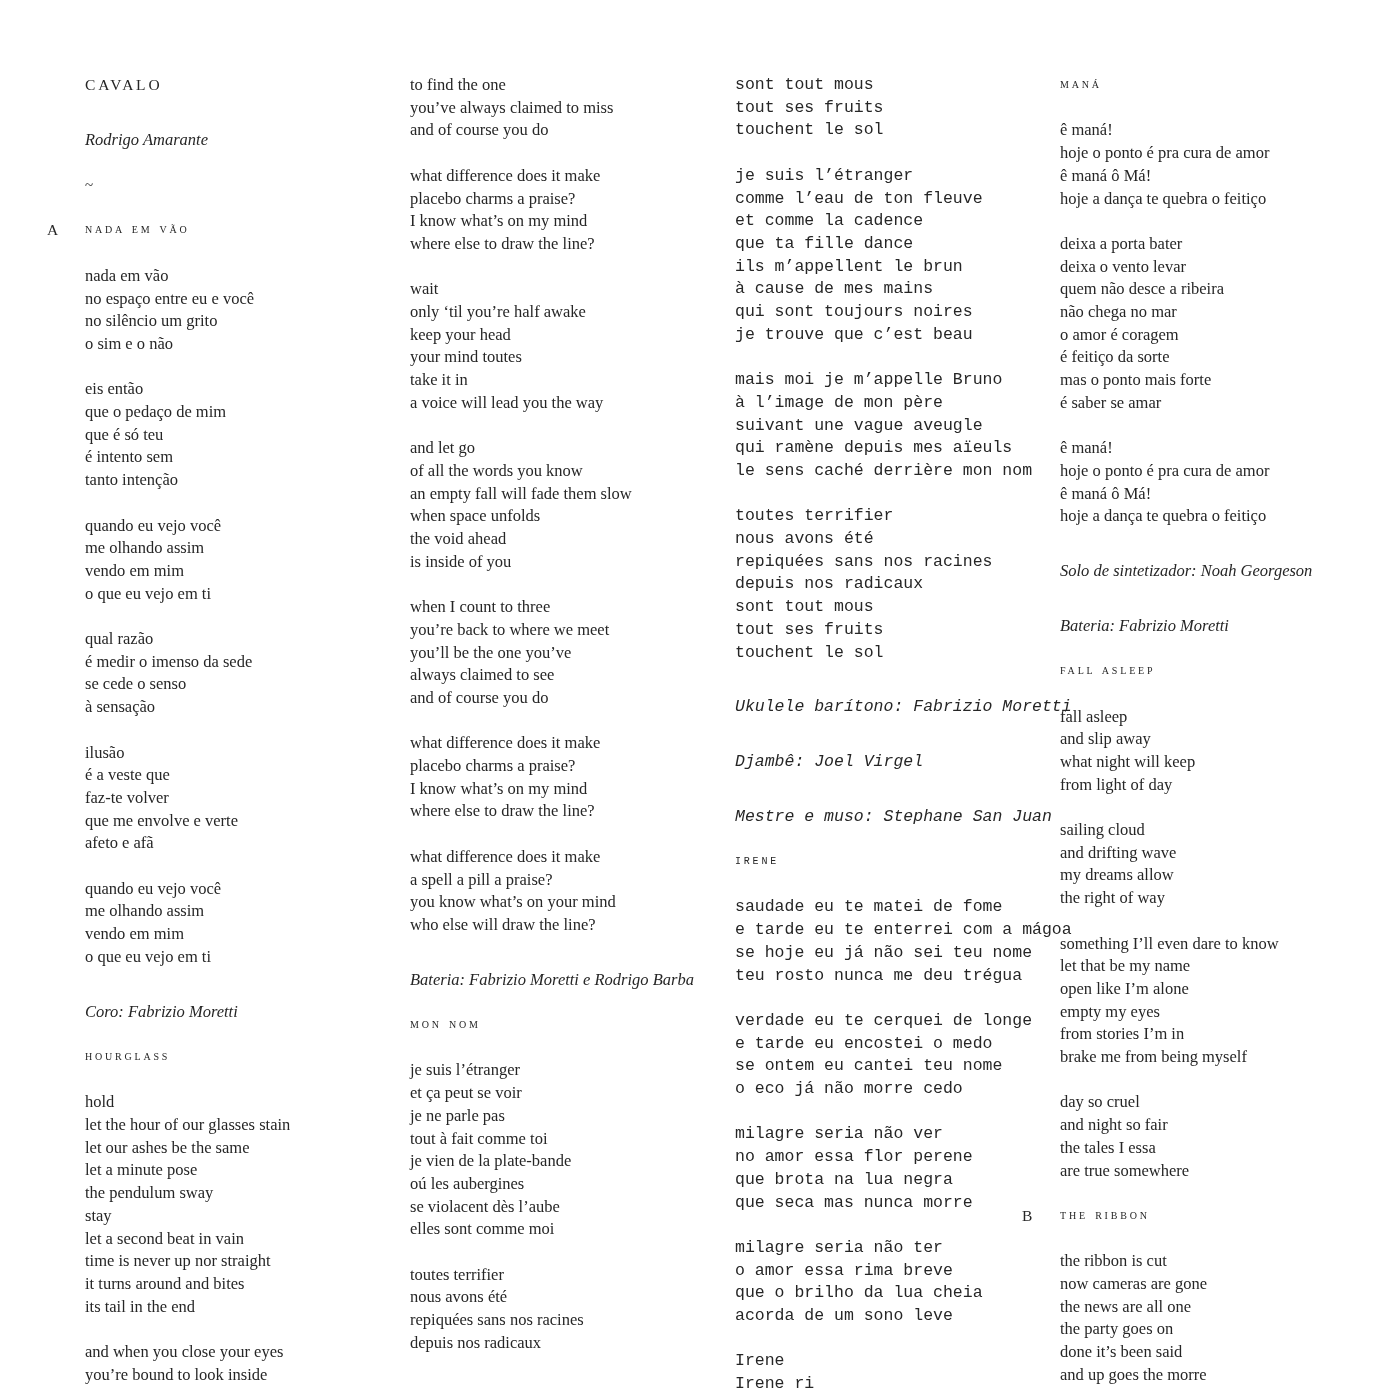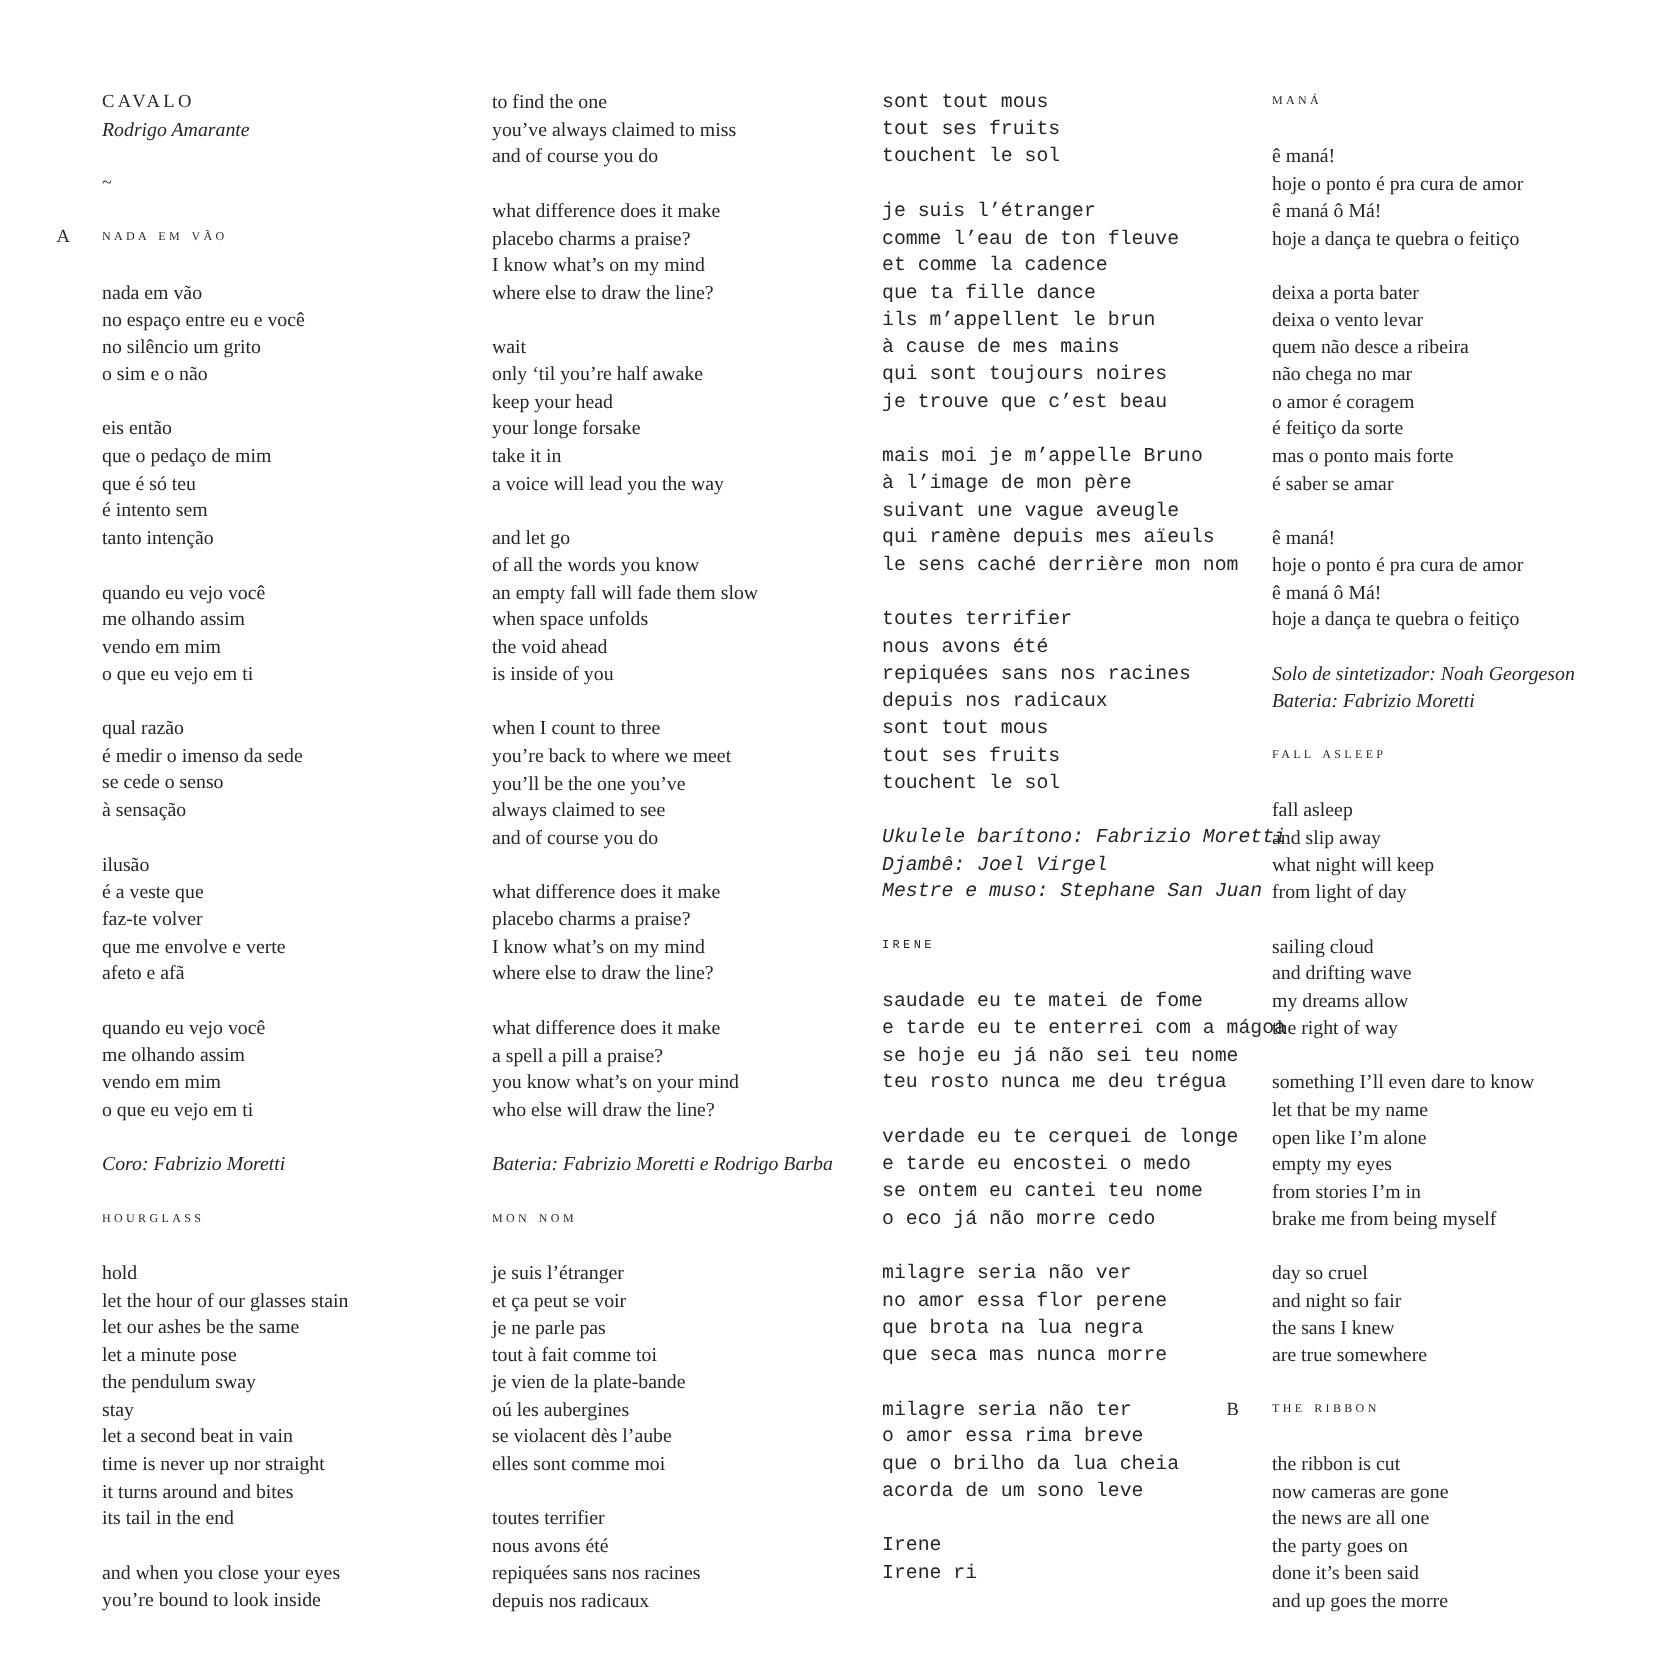--- a/index.html
+++ b/index.html
@@ -40,20 +40,21 @@
     word-spacing: 2px;
   }
   .block-header .line {
     font-size: 10px;
     letter-spacing: 2.8px;
     word-spacing: 2px;
   }
   .block-artist .line,
   .block-credit .line {
     font-style: italic;
+    margin-top: 32px;
   }
   .block-tilde .line {
     font-size: 15px;
   }
   .side-marker {
     position: absolute;
     left: -38px;
     top: 0;
     font-size: 15.5px;
     letter-spacing: 0;
@@ -150,21 +151,21 @@
         <div class="block block-stanza">
           <div class="line">what difference does it make</div>
           <div class="line">placebo charms a praise?</div>
           <div class="line">I know what’s on my mind</div>
           <div class="line">where else to draw the line?</div>
         </div>
         <div class="block block-stanza">
           <div class="line">wait</div>
           <div class="line">only ‘til you’re half awake</div>
           <div class="line">keep your head</div>
-          <div class="line">your longe forsake</div>
+          <div class="line">your mind toutes</div>
           <div class="line">take it in</div>
           <div class="line">a voice will lead you the way</div>
         </div>
         <div class="block block-stanza">
           <div class="line">and let go</div>
           <div class="line">of all the words you know</div>
           <div class="line">an empty fall will fade them slow</div>
           <div class="line">when space unfolds</div>
           <div class="line">the void ahead</div>
           <div class="line">is inside of you</div>
@@ -329,21 +330,21 @@
           <div class="line">something I’ll even dare to know</div>
           <div class="line">let that be my name</div>
           <div class="line">open like I’m alone</div>
           <div class="line">empty my eyes</div>
           <div class="line">from stories I’m in</div>
           <div class="line">brake me from being myself</div>
         </div>
         <div class="block block-stanza">
           <div class="line">day so cruel</div>
           <div class="line">and night so fair</div>
-          <div class="line">the sans I knew</div>
+          <div class="line">the tales I essa</div>
           <div class="line">are true somewhere</div>
         </div>
         <div class="block block-header">
           <span class="side-marker">B</span>
           <div class="line">THE RIBBON</div>
         </div>
         <div class="block block-stanza">
           <div class="line">the ribbon is cut</div>
           <div class="line">now cameras are gone</div>
           <div class="line">the news are all one</div>

